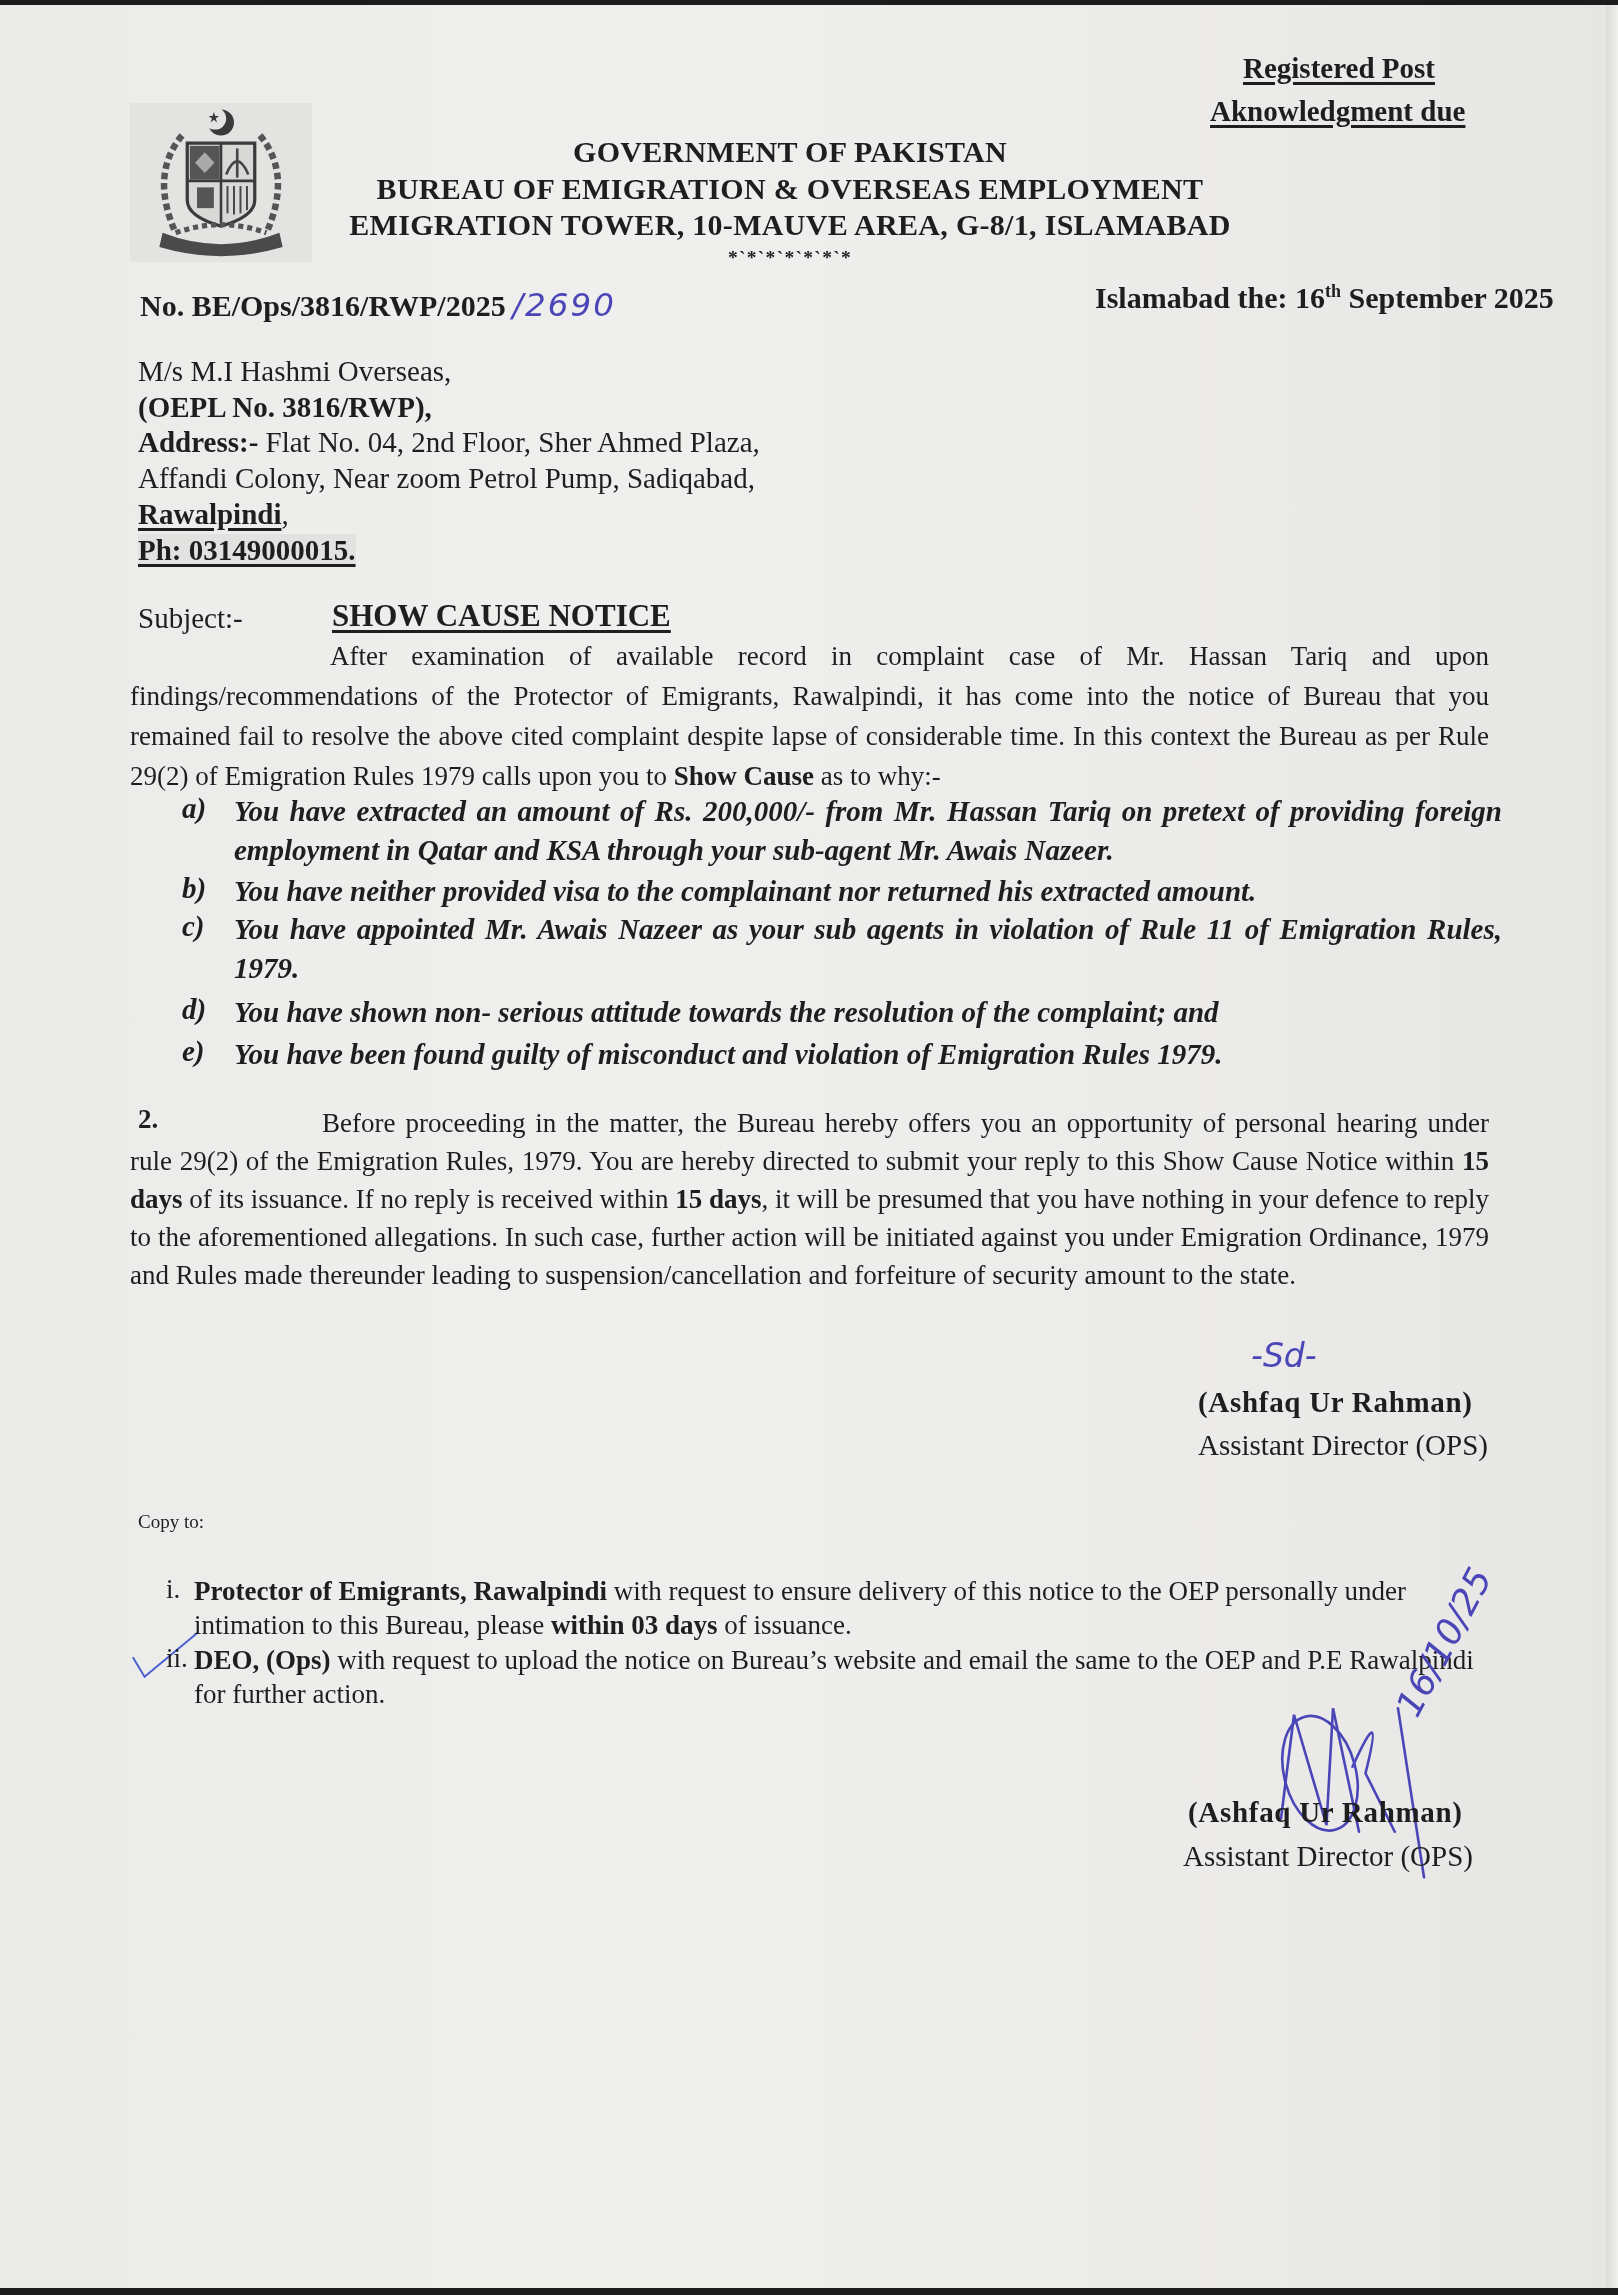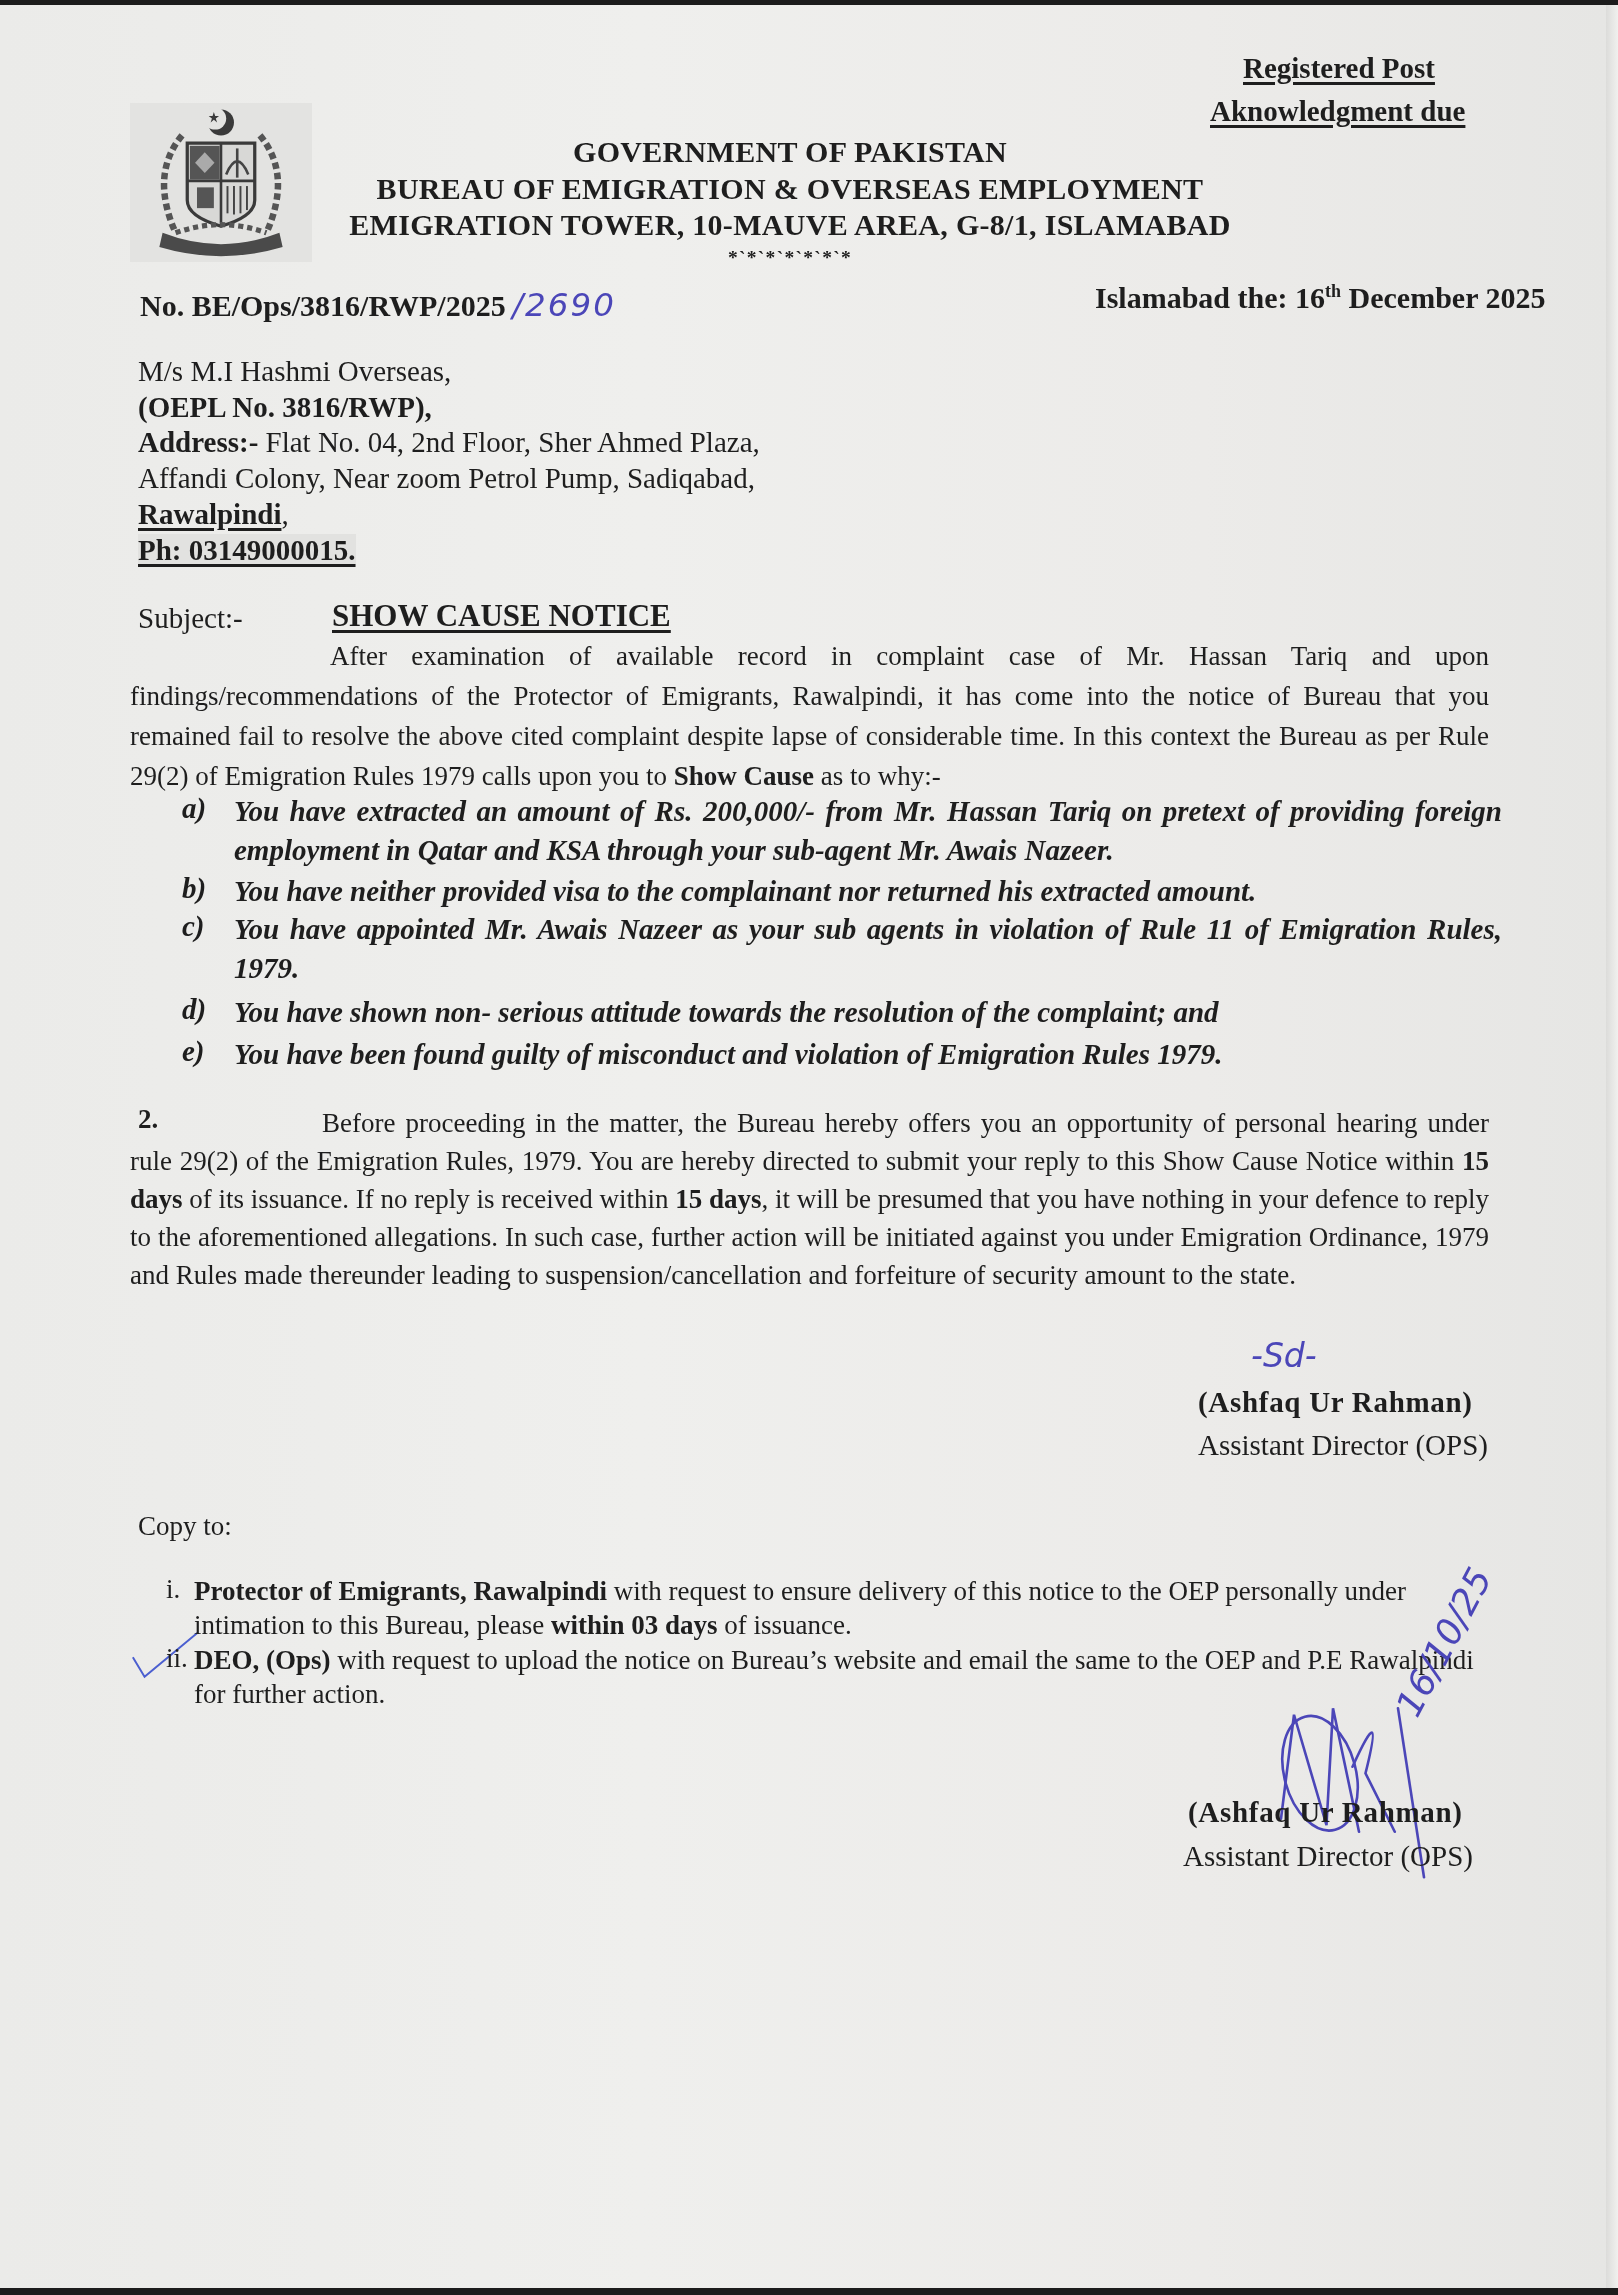--- a/index.html
+++ b/index.html
@@ -69,21 +69,21 @@
 
   #p2num { left: 138px; top: 1099px; font-size: 27px; font-weight: bold; }
   #p2 { top: 1099px; text-indent: 192px; line-height: 38px; }
 
   
   #sd1 { left: 1251px; top: 1331px; font-size: 33px; }
   #sig1name { left: 1198px; top: 1381px; font-size: 29px; font-weight: bold; letter-spacing: 0.7px; }
   #sig1title { left: 1198px; top: 1424px; font-size: 29px; }
 
   
-  #copyto { left: 138px; top: 1506px; font-size: 27px; }
+  #copyto { left: 138px; top: 1506px; font-size: 19px; }
   .cp { position: absolute; left: 166px; width: 1333px; font-size: 27px; }
   .cp .n { position: absolute; left: 0; }
   .cp .t { display: block; margin-left: 28px; line-height: 34px; }
   #cp1 { top: 1569px; }
   #cp2 { top: 1638px; }
   #tick { left: 130px; top: 1625px; }
 
   
   #sig2 { left: 1255px; top: 1664px; }
   #sig2name { left: 1188px; top: 1791px; font-size: 29px; font-weight: bold; letter-spacing: 0.7px; }
@@ -129,21 +129,21 @@
 
   <div id="h1" class="abs hdr">GOVERNMENT OF PAKISTAN</div>
   <div id="h2" class="abs hdr">BUREAU OF EMIGRATION &amp; OVERSEAS EMPLOYMENT</div>
   <div id="h3" class="abs hdr">EMIGRATION TOWER, 10-MAUVE AREA, G-8/1, ISLAMABAD</div>
   <div id="stars" class="abs hdr">*`*`*`*`*`*`*</div>
 
   <div id="refno" class="abs">
     <span>No. BE/Ops/3816/RWP/2025</span><span id="refhw" class="hw">/2690</span>
   </div>
   <div id="dateline" class="abs">
-    <span>Islamabad the: 16</span><sup>th</sup><span> December 2025</span>
+    <span>Islamabad the: 16</span><sup>th</sup><span> September 2025</span>
   </div>
 
   <div id="a1" class="abs addr">M/s M.I Hashmi Overseas,</div>
   <div id="a2" class="abs addr">(OEPL No. 3816/RWP),</div>
   <div id="a3" class="abs addr">
     <span class="b">Address:-</span><span>  Flat No. 04, 2nd Floor, Sher Ahmed Plaza,</span>
   </div>
   <div id="a4" class="abs addr">Affandi Colony, Near zoom Petrol Pump, Sadiqabad,</div>
   <div id="a5" class="abs addr">
     <span class="u">Rawalpindi</span><span style="font-weight:normal">,</span>

